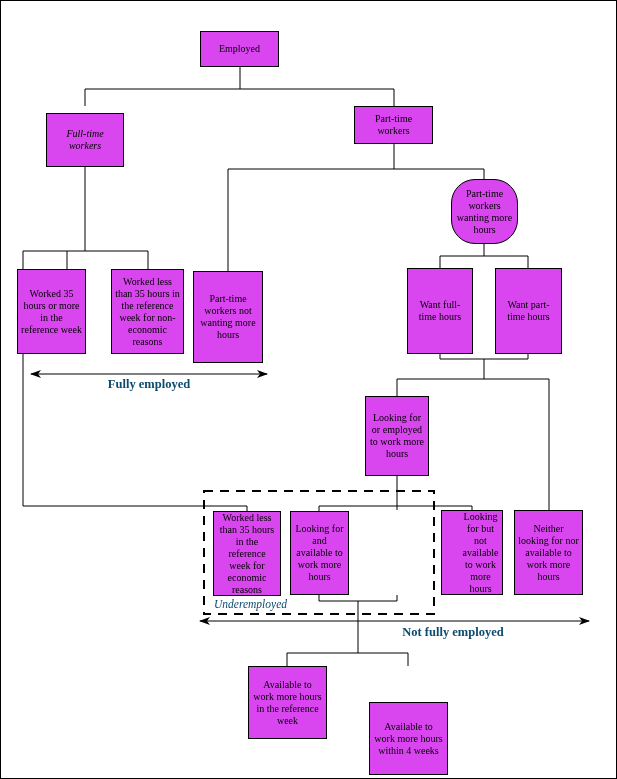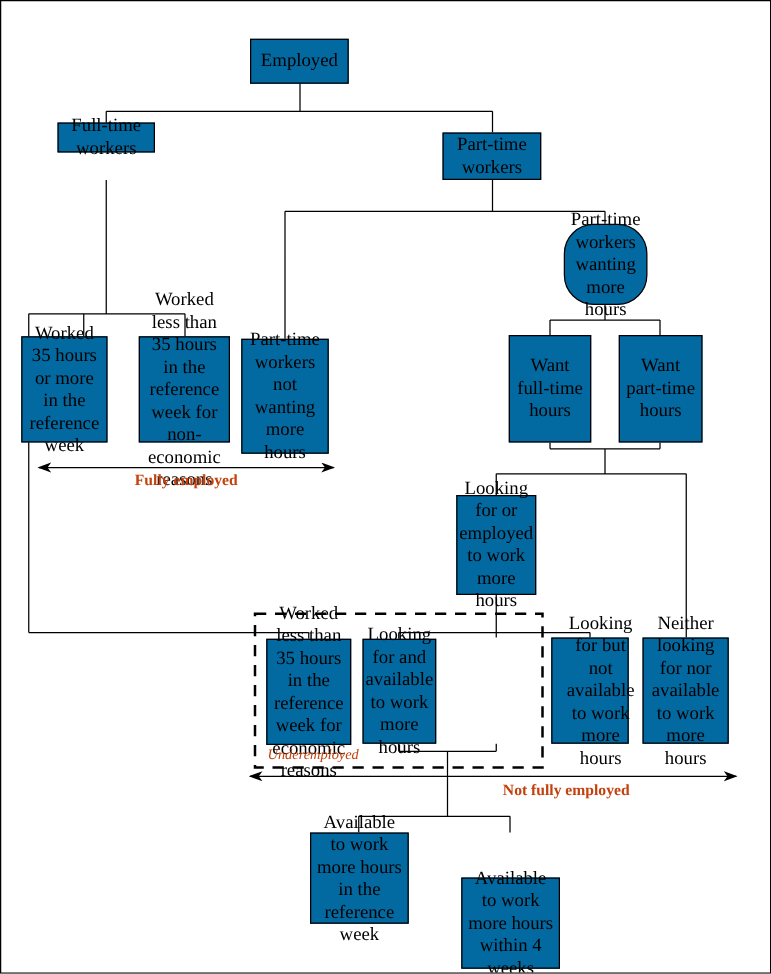--- a/index.html
+++ b/index.html
@@ -20,33 +20,33 @@
   .wires {
     position: absolute;
     left: 0;
     top: 0;
     pointer-events: none;
   }
   .node {
     position: absolute;
     box-sizing: border-box;
     border: 1px solid #000000;
-    background: #0369a1;
+    background: #d946ef;
     display: flex;
     align-items: center;
     justify-content: center;
     text-align: center;
-    font-size: 15px;
+    font-size: 10px;
     line-height: 1.2;
     padding: 2px 3px;
     color: #000000;
   }
   .annotation {
     position: absolute;
-    color: #c2410c;
+    color: #0c4a6e;
     white-space: nowrap;
   }
   .annotation.bold {
     font-weight: bold;
     font-size: 12.5px;
     text-align: center;
   }
   .annotation.italic {
     font-style: italic;
     font-size: 11.5px;
@@ -80,21 +80,21 @@
 
     <rect x="203" y="490" width="230" height="123" fill="none" stroke="#000000" stroke-width="2" stroke-dasharray="9,7"></rect>
 
     <line x1="30" y1="373" x2="266" y2="373" stroke="#000000" stroke-width="1" marker-start="url(#ah)" marker-end="url(#ah)"></line>
 
     <line x1="199" y1="620" x2="588" y2="620" stroke="#000000" stroke-width="1" marker-start="url(#ah)" marker-end="url(#ah)"></line>
   </svg>
 
   <div class="node" style="left:199px; top:30px; width:79px; height:36px;">Employed</div>
 
-  <div class="node" style="left:45px; top:97px; width:78px; height:24px;">Full-time workers</div>
+  <div class="node" style="left:45px; top:112px; width:78px; height:54px;font-style:italic;">Full-time workers</div>
 
   <div class="node" style="left:353px; top:105px; width:79px; height:38px;">Part-time workers</div>
 
   <div class="node" style="left:450px; top:178px; width:67px; height:65px;border-radius:24px;">Part-time workers wanting more hours</div>
 
   <div class="node" style="left:16px; top:268px; width:69px; height:85px;">Worked 35 hours or more in the reference week</div>
 
   <div class="node" style="left:110px; top:268px; width:73px; height:85px;">Worked less than 35 hours in the reference week for non-economic reasons</div>
 
   <div class="node" style="left:192px; top:270px; width:70px; height:92px;">Part-time workers not wanting more hours</div>

